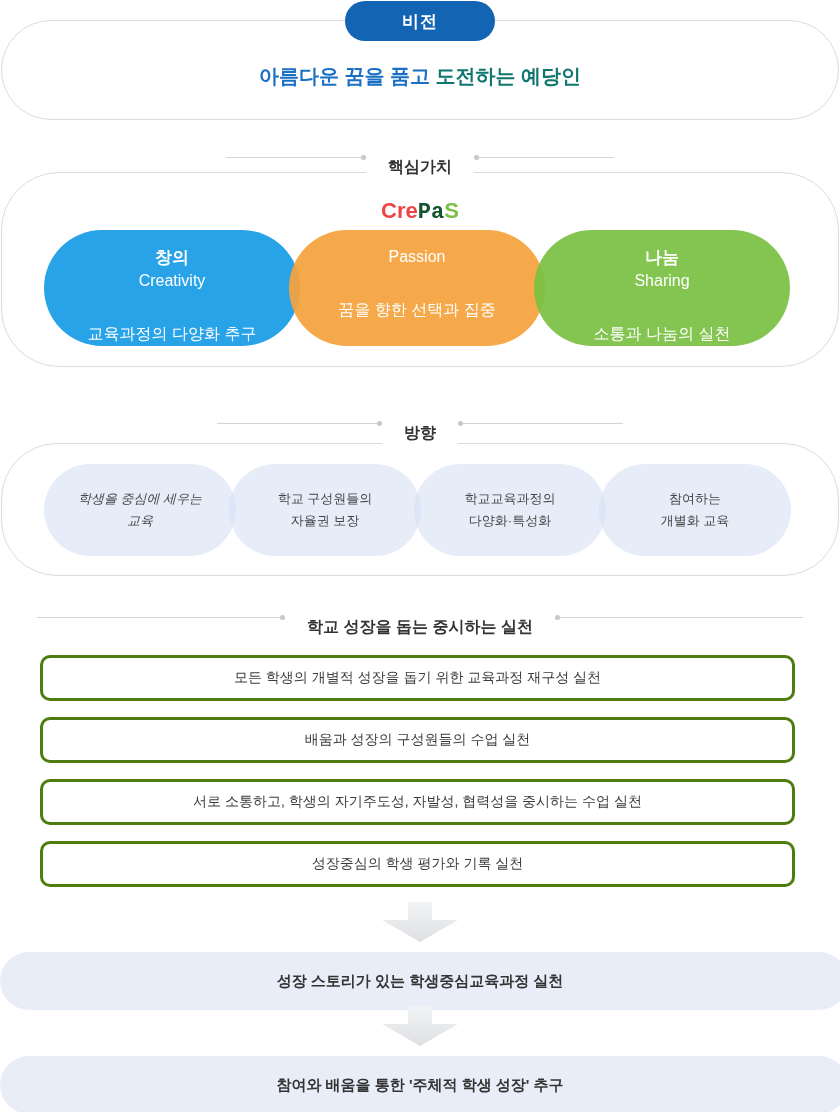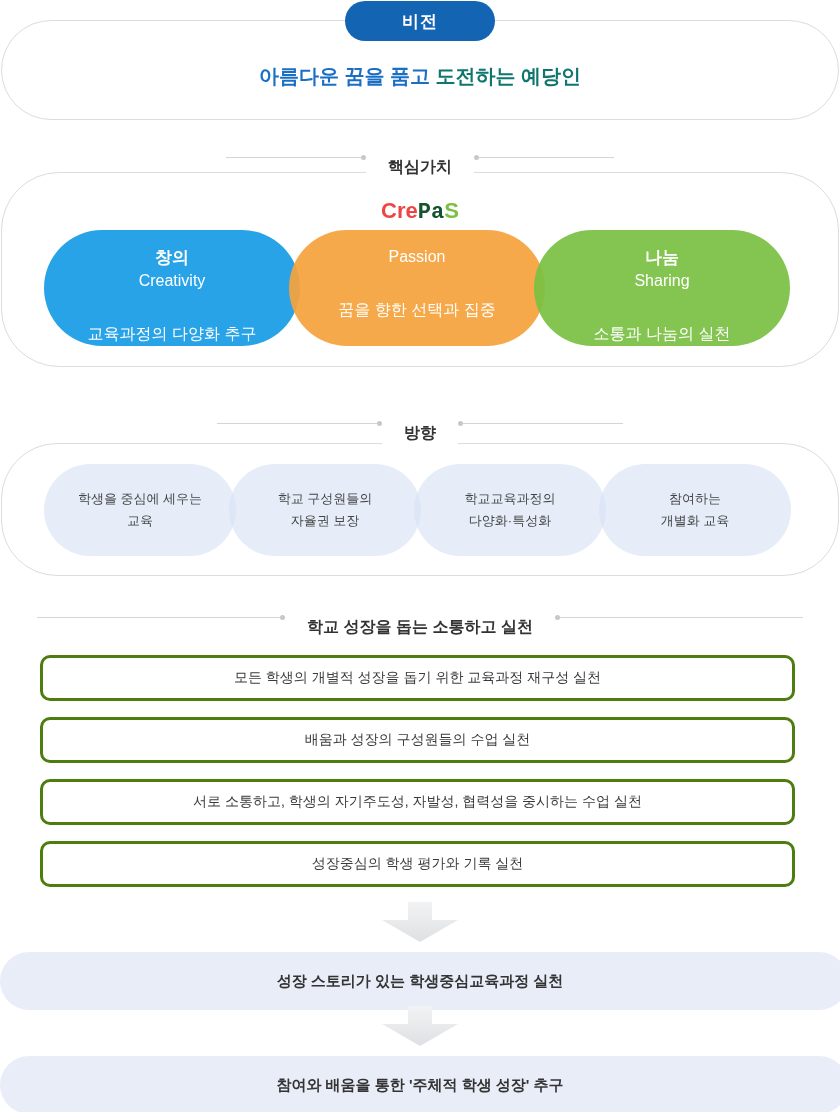--- a/index.html
+++ b/index.html
@@ -153,21 +153,21 @@
     background: rgba(215,226,246,0.62);
     color: #444444;
     font-size: 13px;
     line-height: 22px;
     text-align: center;
     display: flex;
     align-items: center;
     justify-content: center;
     box-sizing: border-box;
   }
-  #dir-0 { left: 44px;  }
+  #dir-0 { left: 44px; font-style: italic;  }
   #dir-1 { left: 229px; }
   #dir-2 { left: 414px; }
   #dir-3 { left: 599px; }
 
   
   #prac-head { top: 617px; }
   #prac-head .conn { width: 248px; }
 
   .prac-box {
     position: absolute;
@@ -282,21 +282,21 @@
   </div>
   <div class="dir-pill" id="dir-2">
     <div>
       <div>학교교육과정의</div>
       <div>다양화·특성화</div>
     </div>
   </div>
 
   <div class="sec-head" id="prac-head">
     <span class="conn left"></span>
-    <span class="title">학교 성장을 돕는 소통하고 실천</span>
+    <span class="title">학교 성장을 돕는 중시하는 실천</span>
     <span class="conn right"></span>
   </div>
 
   <div class="prac-box" id="prac-0">모든 학생의 개별적 성장을 돕기 위한 교육과정 재구성 실천</div>
   <div class="prac-box" id="prac-1">배움과 성장의 구성원들의 수업 실천</div>
   <div class="prac-box" id="prac-3">성장중심의 학생 평가와 기록 실천</div>
   <div class="prac-box" id="prac-2">서로 소통하고, 학생의 자기주도성, 자발성, 협력성을 중시하는 수업 실천</div>
 
   <div class="arrow" id="arrow-1">
     <svg width="76" height="40" viewBox="0 0 76 40">

